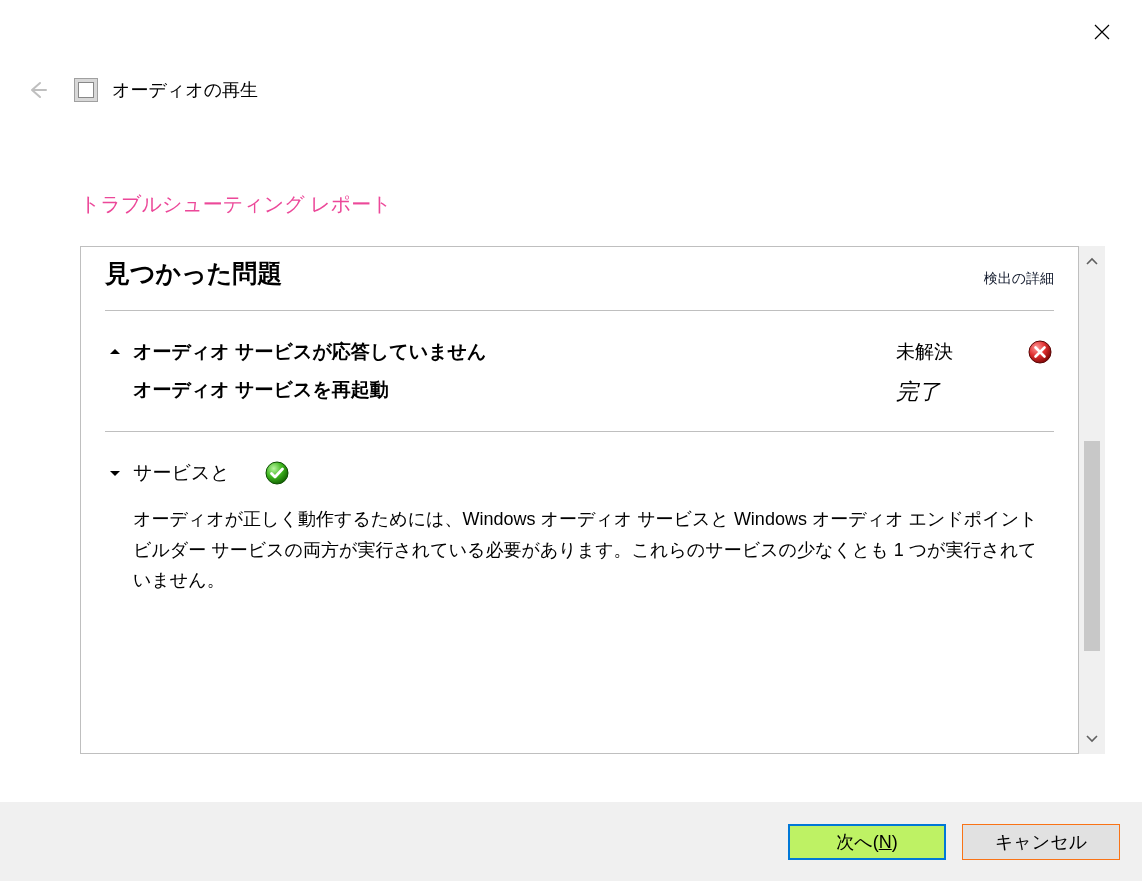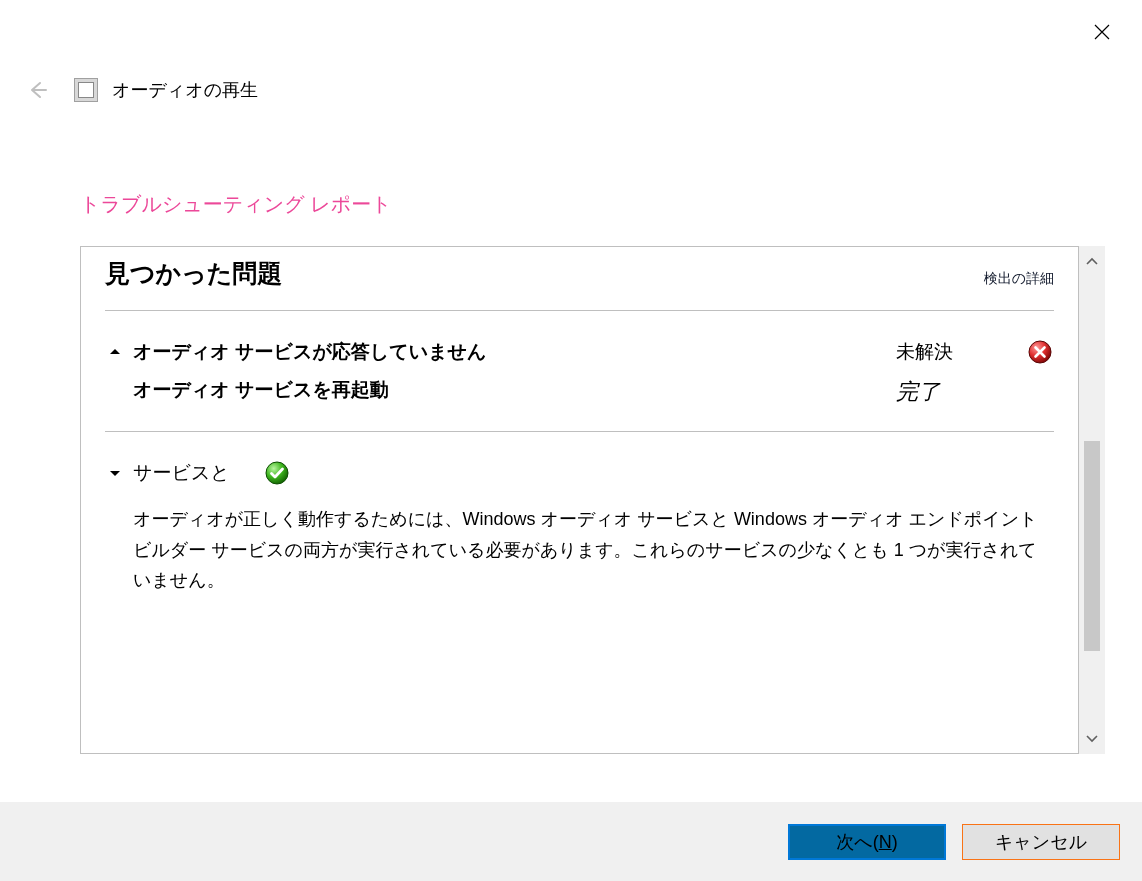--- a/index.html
+++ b/index.html
@@ -211,21 +211,21 @@
     background: #e1e1e1;
     border: 1px solid #f97316;
     display: flex;
     align-items: center;
     justify-content: center;
     cursor: pointer;
     box-sizing: border-box;
     font-family: inherit;
   }
   .btn.primary {
-    background: #0369a1;
+    background: #bef264;
     border: 2px solid #0078d7;
   }
   .btn .ul { text-decoration: underline; }
 </style>
 </head>
 <body>
 
 <div class="close-btn">
   <svg viewBox="0 0 16 16">
       <path d="M1 1 L15 15 M15 1 L1 15" stroke="#000" stroke-width="1.2" fill="none"></path>

